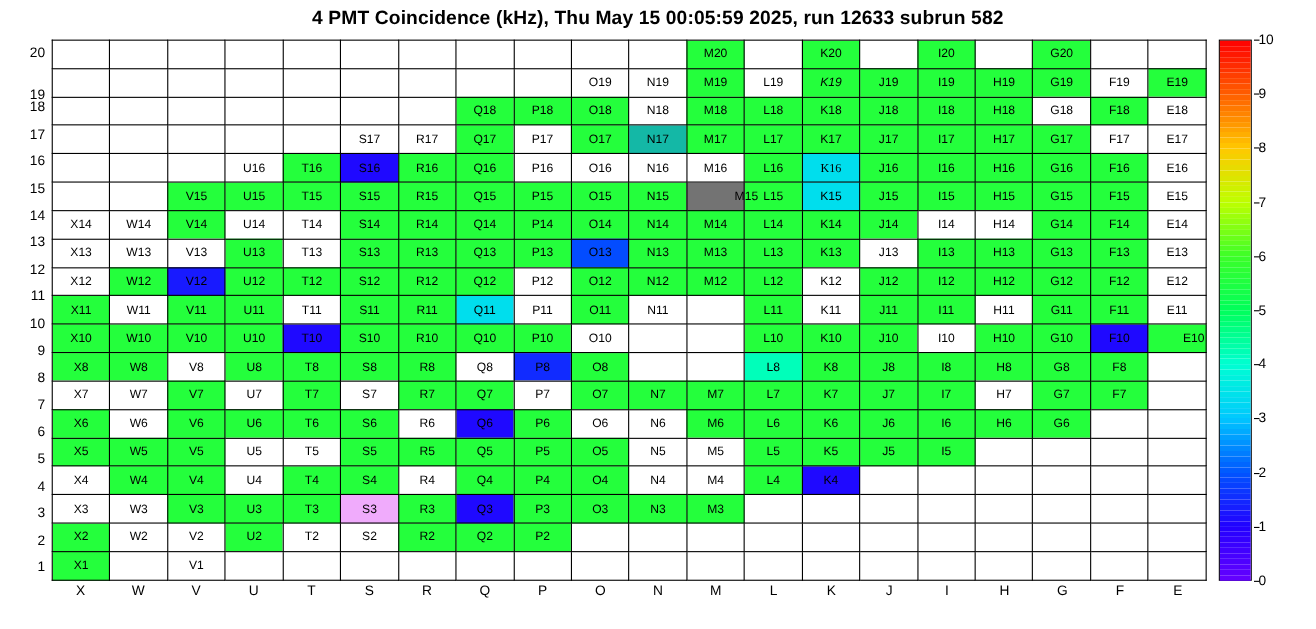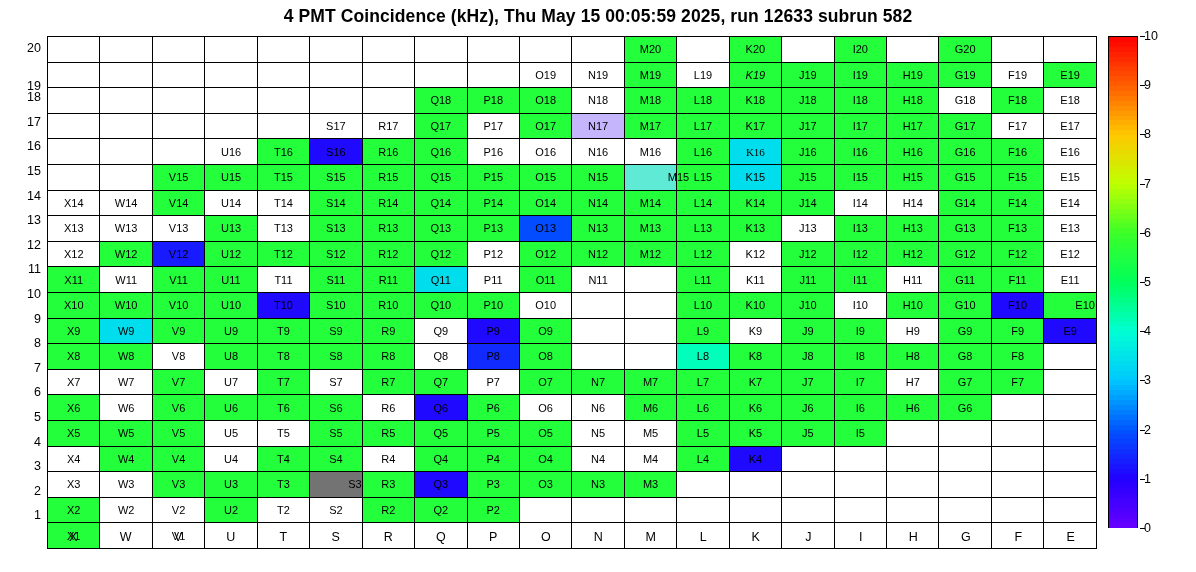--- a/index.html
+++ b/index.html
@@ -149,21 +149,21 @@
             <td class="empty"></td>
             <td class="empty"></td>
             <td class="empty"></td>
             <td class="empty"></td>
             <td class="empty"></td>
             <td style="background: rgb(255, 255, 255);">S17</td>
             <td style="background: rgb(255, 255, 255);">R17</td>
             <td style="background: rgb(36, 255, 60);">Q17</td>
             <td style="background: rgb(255, 255, 255);">P17</td>
             <td style="background: rgb(36, 255, 60);">O17</td>
-            <td style="background: #c4b5fd;">N17</td>
+            <td style="background: #14b8a6;">N17</td>
             <td style="background: rgb(36, 255, 60);">M17</td>
             <td style="background: rgb(36, 255, 60);">L17</td>
             <td style="background: rgb(36, 255, 60);">K17</td>
             <td style="background: rgb(36, 255, 60);">J17</td>
             <td style="background: rgb(36, 255, 60);">I17</td>
             <td style="background: rgb(36, 255, 60);">H17</td>
             <td style="background: rgb(36, 255, 60);">G17</td>
             <td style="background: rgb(255, 255, 255);">F17</td>
             <td style="background: rgb(255, 255, 255);">E17</td>
           </tr>
@@ -194,21 +194,21 @@
             <td class="empty"></td>
             <td style="background: rgb(36, 255, 60);">V15</td>
             <td style="background: rgb(36, 255, 60);">U15</td>
             <td style="background: rgb(36, 255, 60);">T15</td>
             <td style="background: rgb(36, 255, 60);">S15</td>
             <td style="background: rgb(36, 255, 60);">R15</td>
             <td style="background: rgb(36, 255, 60);">Q15</td>
             <td style="background: rgb(36, 255, 60);">P15</td>
             <td style="background: rgb(36, 255, 60);">O15</td>
             <td style="background: rgb(36, 255, 60);">N15</td>
-            <td style="background: #5eead4; padding-left: 43px;">M15</td>
+            <td style="background: #737373; padding-left: 43px;">M15</td>
             <td style="background: rgb(36, 255, 60);">L15</td>
             <td style="background: rgb(0, 222, 237);">K15</td>
             <td style="background: rgb(36, 255, 60);">J15</td>
             <td style="background: rgb(36, 255, 60);">I15</td>
             <td style="background: rgb(36, 255, 60);">H15</td>
             <td style="background: rgb(36, 255, 60);">G15</td>
             <td style="background: rgb(36, 255, 60);">F15</td>
             <td style="background: rgb(255, 255, 255);">E15</td>
           </tr>
           <tr>
@@ -315,42 +315,20 @@
             <td style="background: rgb(36, 255, 60);">L10</td>
             <td style="background: rgb(36, 255, 60);">K10</td>
             <td style="background: rgb(36, 255, 60);">J10</td>
             <td style="background: rgb(255, 255, 255);">I10</td>
             <td style="background: rgb(36, 255, 60);">H10</td>
             <td style="background: rgb(36, 255, 60);">G10</td>
             <td style="background: rgb(31, 9, 255);">F10</td>
             <td style="background: rgb(36, 255, 60); padding-left: 30px;">E10</td>
           </tr>
           <tr>
-            <td style="background: rgb(36, 255, 60);">X9</td>
-            <td style="background: rgb(0, 222, 237);">W9</td>
-            <td style="background: rgb(36, 255, 60);">V9</td>
-            <td style="background: rgb(36, 255, 60);">U9</td>
-            <td style="background: rgb(36, 255, 60);">T9</td>
-            <td style="background: rgb(36, 255, 60);">S9</td>
-            <td style="background: rgb(36, 255, 60);">R9</td>
-            <td style="background: rgb(255, 255, 255);">Q9</td>
-            <td style="background: rgb(31, 9, 255);">P9</td>
-            <td style="background: rgb(36, 255, 60);">O9</td>
-            <td class="empty"></td>
-            <td class="empty"></td>
-            <td style="background: rgb(36, 255, 60);">L9</td>
-            <td style="background: rgb(255, 255, 255);">K9</td>
-            <td style="background: rgb(36, 255, 60);">J9</td>
-            <td style="background: rgb(36, 255, 60);">I9</td>
-            <td style="background: rgb(255, 255, 255);">H9</td>
-            <td style="background: rgb(36, 255, 60);">G9</td>
-            <td style="background: rgb(36, 255, 60);">F9</td>
-            <td style="background: rgb(31, 9, 255);">E9</td>
-          </tr>
-          <tr>
             <td style="background: rgb(36, 255, 60);">X8</td>
             <td style="background: rgb(36, 255, 60);">W8</td>
             <td style="background: rgb(255, 255, 255);">V8</td>
             <td style="background: rgb(36, 255, 60);">U8</td>
             <td style="background: rgb(36, 255, 60);">T8</td>
             <td style="background: rgb(36, 255, 60);">S8</td>
             <td style="background: rgb(36, 255, 60);">R8</td>
             <td style="background: rgb(255, 255, 255);">Q8</td>
             <td style="background: rgb(17, 43, 255);">P8</td>
             <td style="background: rgb(36, 255, 60);">O8</td>
@@ -452,21 +430,21 @@
             <td class="empty"></td>
             <td class="empty"></td>
             <td class="empty"></td>
           </tr>
           <tr>
             <td style="background: rgb(255, 255, 255);">X3</td>
             <td style="background: rgb(255, 255, 255);">W3</td>
             <td style="background: rgb(36, 255, 60);">V3</td>
             <td style="background: rgb(36, 255, 60);">U3</td>
             <td style="background: rgb(36, 255, 60);">T3</td>
-            <td style="background: #737373; text-align: right;">S3</td>
+            <td style="background: #f0abfc;">S3</td>
             <td style="background: rgb(36, 255, 60);">R3</td>
             <td style="background: rgb(31, 9, 255);">Q3</td>
             <td style="background: rgb(36, 255, 60);">P3</td>
             <td style="background: rgb(36, 255, 60);">O3</td>
             <td style="background: rgb(36, 255, 60);">N3</td>
             <td style="background: rgb(36, 255, 60);">M3</td>
             <td class="empty"></td>
             <td class="empty"></td>
             <td class="empty"></td>
             <td class="empty"></td>

